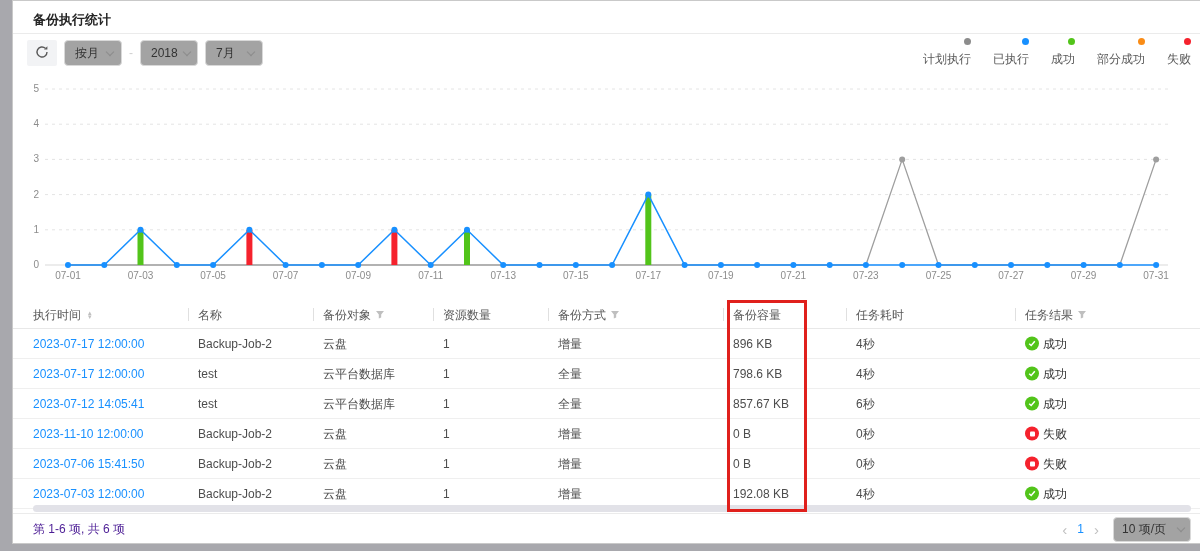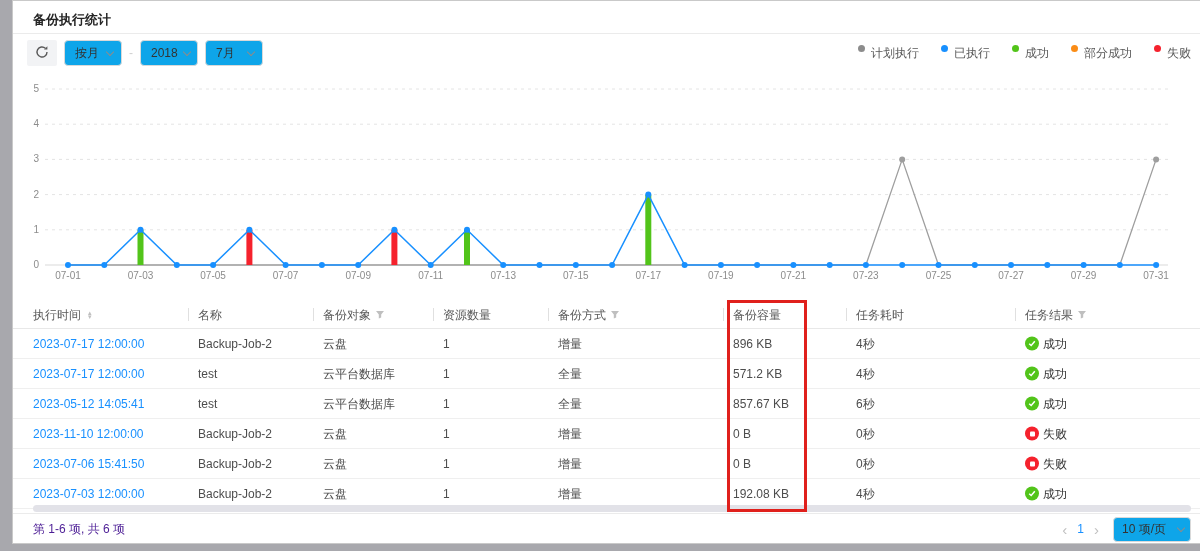--- a/index.html
+++ b/index.html
@@ -8,29 +8,29 @@
   .stage { position:relative; width:1200px; height:551px; }
   .panel { position:absolute; left:12px; top:0; width:1200px; height:544px;
            background:#fff; border:1px solid #c9c9c9; }
   
   .title-bar { position:absolute; left:0; top:0; right:0; height:33px; border-bottom:1px solid #ebebeb; }
   .title-bar .t { position:absolute; left:20px; top:10px; font-size:13px; font-weight:700; color:#262626; }
   
   .toolbar { position:absolute; left:14px; right:20px; top:38px; height:28px; display:flex; align-items:center; }
   .refresh-btn { width:30px; height:26px; background:#f2f3f5; border:none; border-radius:2px;
                  display:flex; align-items:center; justify-content:center; cursor:pointer; }
-  .select { height:26px; border:1px solid #d9d9d9; border-radius:4px; background:#0ea5e9;
+  .select { height:26px; border:1px solid #d9d9d9; border-radius:4px; background:#a3a3a3;
             display:flex; align-items:center; justify-content:space-between;
             font-size:12px; color:#333; padding:0 8px 0 10px; cursor:pointer; }
   .select.sm { width:58px; margin-left:7px; }
   .caret { width:6px; height:6px; border-right:1.3px solid #8c8c8c; border-bottom:1.3px solid #8c8c8c;
            transform:rotate(45deg); margin-top:-3px; flex:none; margin-left:6px; }
   .dash { color:#d0d0d0; font-size:12px; margin-left:7px; }
   .legend { margin-left:auto; display:flex; align-items:center; gap:22px; }
-  .legend-item { display:flex; align-items:flex-start; gap:6px; font-size:12px; color:#595959; }
+  .legend-item { display:flex; align-items:flex-end; gap:6px; font-size:12px; color:#595959;flex-direction:column; }
   .legend-dot { width:7px; height:7px; border-radius:50%; flex:none; }
   
   #chart-svg { position:absolute; left:0; top:70px; }
   #chart-svg text { font-family:"Liberation Sans","DejaVu Sans",sans-serif; }
   
   .tbl { position:absolute; left:0; top:300px; right:0; }
   .tr { position:relative; height:30px; border-bottom:1px solid #efefef; }
   .tr.head { height:28px; border-bottom:1px solid #e8e8e8; }
   .cell { position:absolute; top:50%; transform:translateY(-50%); font-size:12px; color:#4d4d4d;
           white-space:nowrap; display:flex; align-items:center; gap:4px; }
@@ -255,33 +255,33 @@
             </span>
             <span class="status-txt">成功</span>
           </div>
         </div>
         <div class="tr">
           <div class="cell link" style="left: 20px;">2023-07-17 12:00:00</div>
           <div class="cell" style="left: 185px;">test</div>
           <div class="cell" style="left: 310px;">云平台数据库</div>
           <div class="cell" style="left: 430px;">1</div>
           <div class="cell" style="left: 545px;">全量</div>
-          <div class="cell" style="left: 720px;">571.2 KB</div>
+          <div class="cell" style="left: 720px;">798.6 KB</div>
           <div class="cell" style="left: 843px;">4秒</div>
           <div class="cell" style="left: 1012px;">
             <span class="status-ic success">
               <svg width="8" height="8" viewBox="0 0 8 8">
                 <polyline points="1.2,4.2 3.2,6 6.8,1.8" fill="none" stroke="#fff" stroke-width="1.5"></polyline>
               </svg>
             </span>
             <span class="status-txt">成功</span>
           </div>
         </div>
         <div class="tr">
-          <div class="cell link" style="left: 20px;">2023-05-12 14:05:41</div>
+          <div class="cell link" style="left: 20px;">2023-07-12 14:05:41</div>
           <div class="cell" style="left: 185px;">test</div>
           <div class="cell" style="left: 310px;">云平台数据库</div>
           <div class="cell" style="left: 430px;">1</div>
           <div class="cell" style="left: 545px;">全量</div>
           <div class="cell" style="left: 720px;">857.67 KB</div>
           <div class="cell" style="left: 843px;">6秒</div>
           <div class="cell" style="left: 1012px;">
             <span class="status-ic success">
               <svg width="8" height="8" viewBox="0 0 8 8">
                 <polyline points="1.2,4.2 3.2,6 6.8,1.8" fill="none" stroke="#fff" stroke-width="1.5"></polyline>

